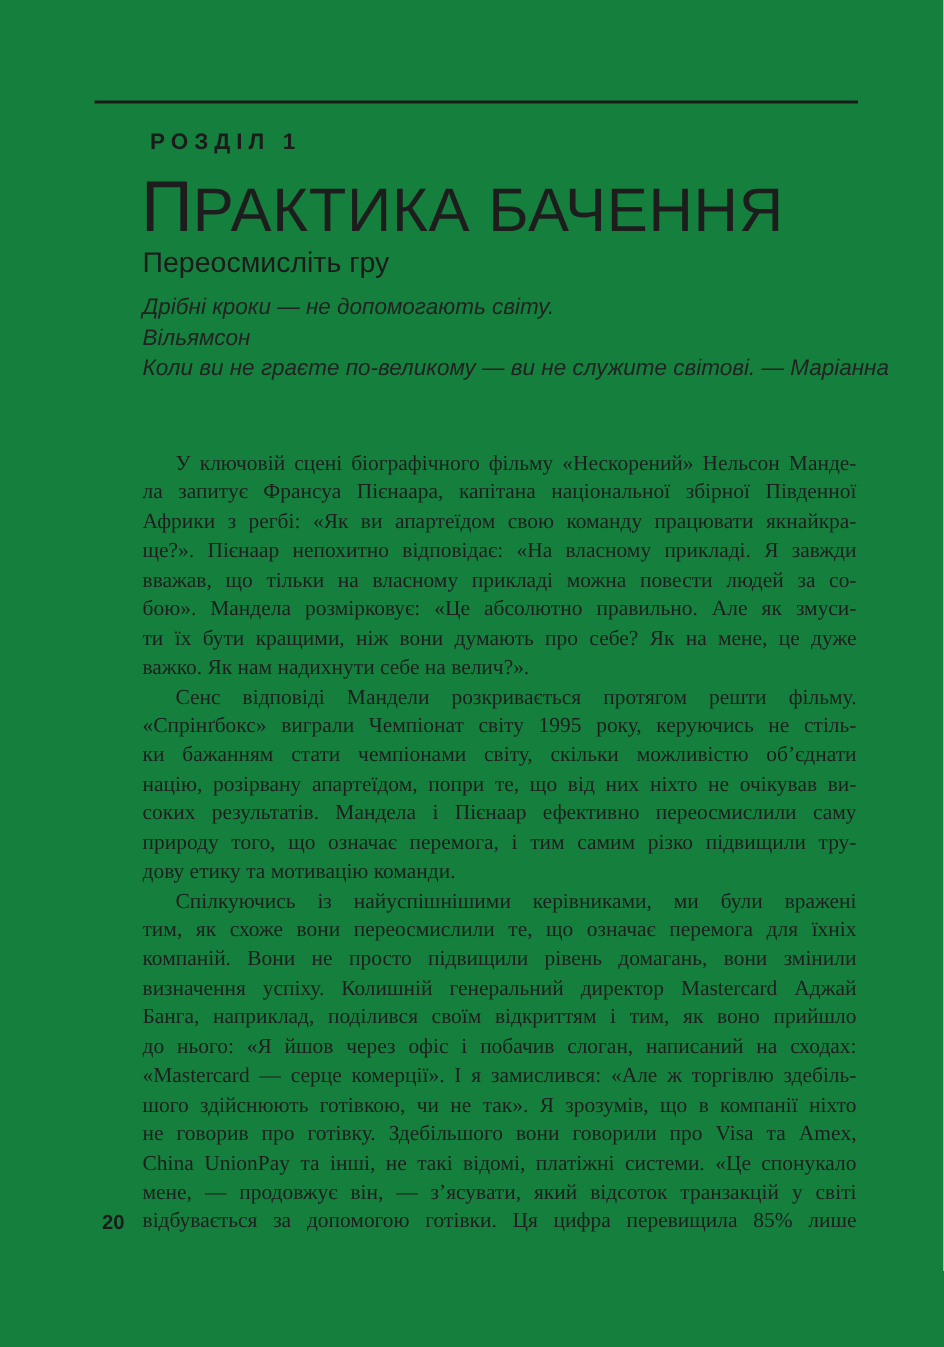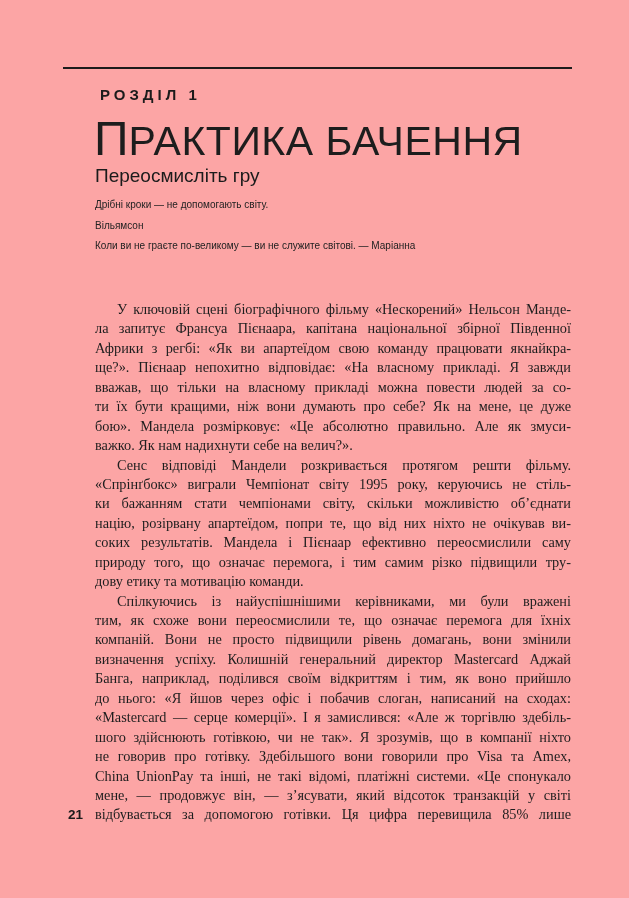--- a/index.html
+++ b/index.html
@@ -4,21 +4,21 @@
 <style>
   html, body {
     margin: 0;
     padding: 0;
     background: #ffffff;
   }
   .page {
     position: relative;
     width: 629px;
     height: 898px;
-    background: #fca5a5;
+    background: #15803d;
     overflow: hidden;
     font-family: "Liberation Serif", serif;
     color: #1d1d1d;
   }
   .rule {
     position: absolute;
     left: 63px;
     top: 67px;
     width: 509px;
     height: 2px;
@@ -63,21 +63,22 @@
     font-weight: 400;
     font-size: 19px;
     line-height: 24px;
     color: #1b1b1b;
   }
   .epigraph {
     position: absolute;
     left: 95px;
     top: 195px;
     font-family: "Liberation Sans", sans-serif;
-    font-size: 10px;
+    font-style: italic;
+    font-size: 15px;
     line-height: 20.6px;
     color: #222222;
     white-space: nowrap;
   }
   .body-text {
     position: absolute;
     left: 95px;
     top: 300px;
     width: 476px;
     font-family: "Liberation Serif", serif;
@@ -129,22 +130,22 @@
     <div class="epigraph-line">Вільямсон</div>
     <div class="epigraph-line">Коли ви не граєте по-великому — ви не служите світові. — Маріанна</div>
   </div>
 
   <div class="body-text" id="body-text">
       <div class="line para-first">У ключовій сцені біографічного фільму «Нескорений» Нельсон Манде-</div>
       <div class="line">ла запитує Франсуа Пієнаара, капітана національної збірної Південної</div>
       <div class="line">Африки з регбі: «Як ви апартеїдом свою команду працювати якнайкра-</div>
       <div class="line">ще?». Пієнаар непохитно відповідає: «На власному прикладі. Я завжди</div>
       <div class="line">вважав, що тільки на власному прикладі можна повести людей за со-</div>
+      <div class="line">бою». Мандела розмірковує: «Це абсолютно правильно. Але як змуси-</div>
       <div class="line">ти їх бути кращими, ніж вони думають про себе? Як на мене, це дуже</div>
-      <div class="line">бою». Мандела розмірковує: «Це абсолютно правильно. Але як змуси-</div>
       <div class="line para-last">важко. Як нам надихнути себе на велич?».</div>
       <div class="line para-first">Сенс відповіді Мандели розкривається протягом решти фільму.</div>
       <div class="line">«Спрінґбокс» виграли Чемпіонат світу 1995 року, керуючись не стіль-</div>
       <div class="line">ки бажанням стати чемпіонами світу, скільки можливістю об’єднати</div>
       <div class="line">націю, розірвану апартеїдом, попри те, що від них ніхто не очікував ви-</div>
       <div class="line">соких результатів. Мандела і Пієнаар ефективно переосмислили саму</div>
       <div class="line">природу того, що означає перемога, і тим самим різко підвищили тру-</div>
       <div class="line para-last">дову етику та мотивацію команди.</div>
       <div class="line para-first">Спілкуючись із найуспішнішими керівниками, ми були вражені</div>
       <div class="line">тим, як схоже вони переосмислили те, що означає перемога для їхніх</div>
@@ -153,15 +154,15 @@
       <div class="line">Банга, наприклад, поділився своїм відкриттям і тим, як воно прийшло</div>
       <div class="line">до нього: «Я йшов через офіс і побачив слоган, написаний на сходах:</div>
       <div class="line">«Mastercard — серце комерції». І я замислився: «Але ж торгівлю здебіль-</div>
       <div class="line">шого здійснюють готівкою, чи не так». Я зрозумів, що в компанії ніхто</div>
       <div class="line">не говорив про готівку. Здебільшого вони говорили про Visa та Amex,</div>
       <div class="line">China UnionPay та інші, не такі відомі, платіжні системи. «Це спонукало</div>
       <div class="line">мене, — продовжує він, — з’ясувати, який відсоток транзакцій у світі</div>
       <div class="line">відбувається за допомогою готівки. Ця цифра перевищила 85% лише</div>
     </div>
 
-  <div class="page-number">21</div>
+  <div class="page-number">20</div>
 
 </div>
 
 </body></html>

